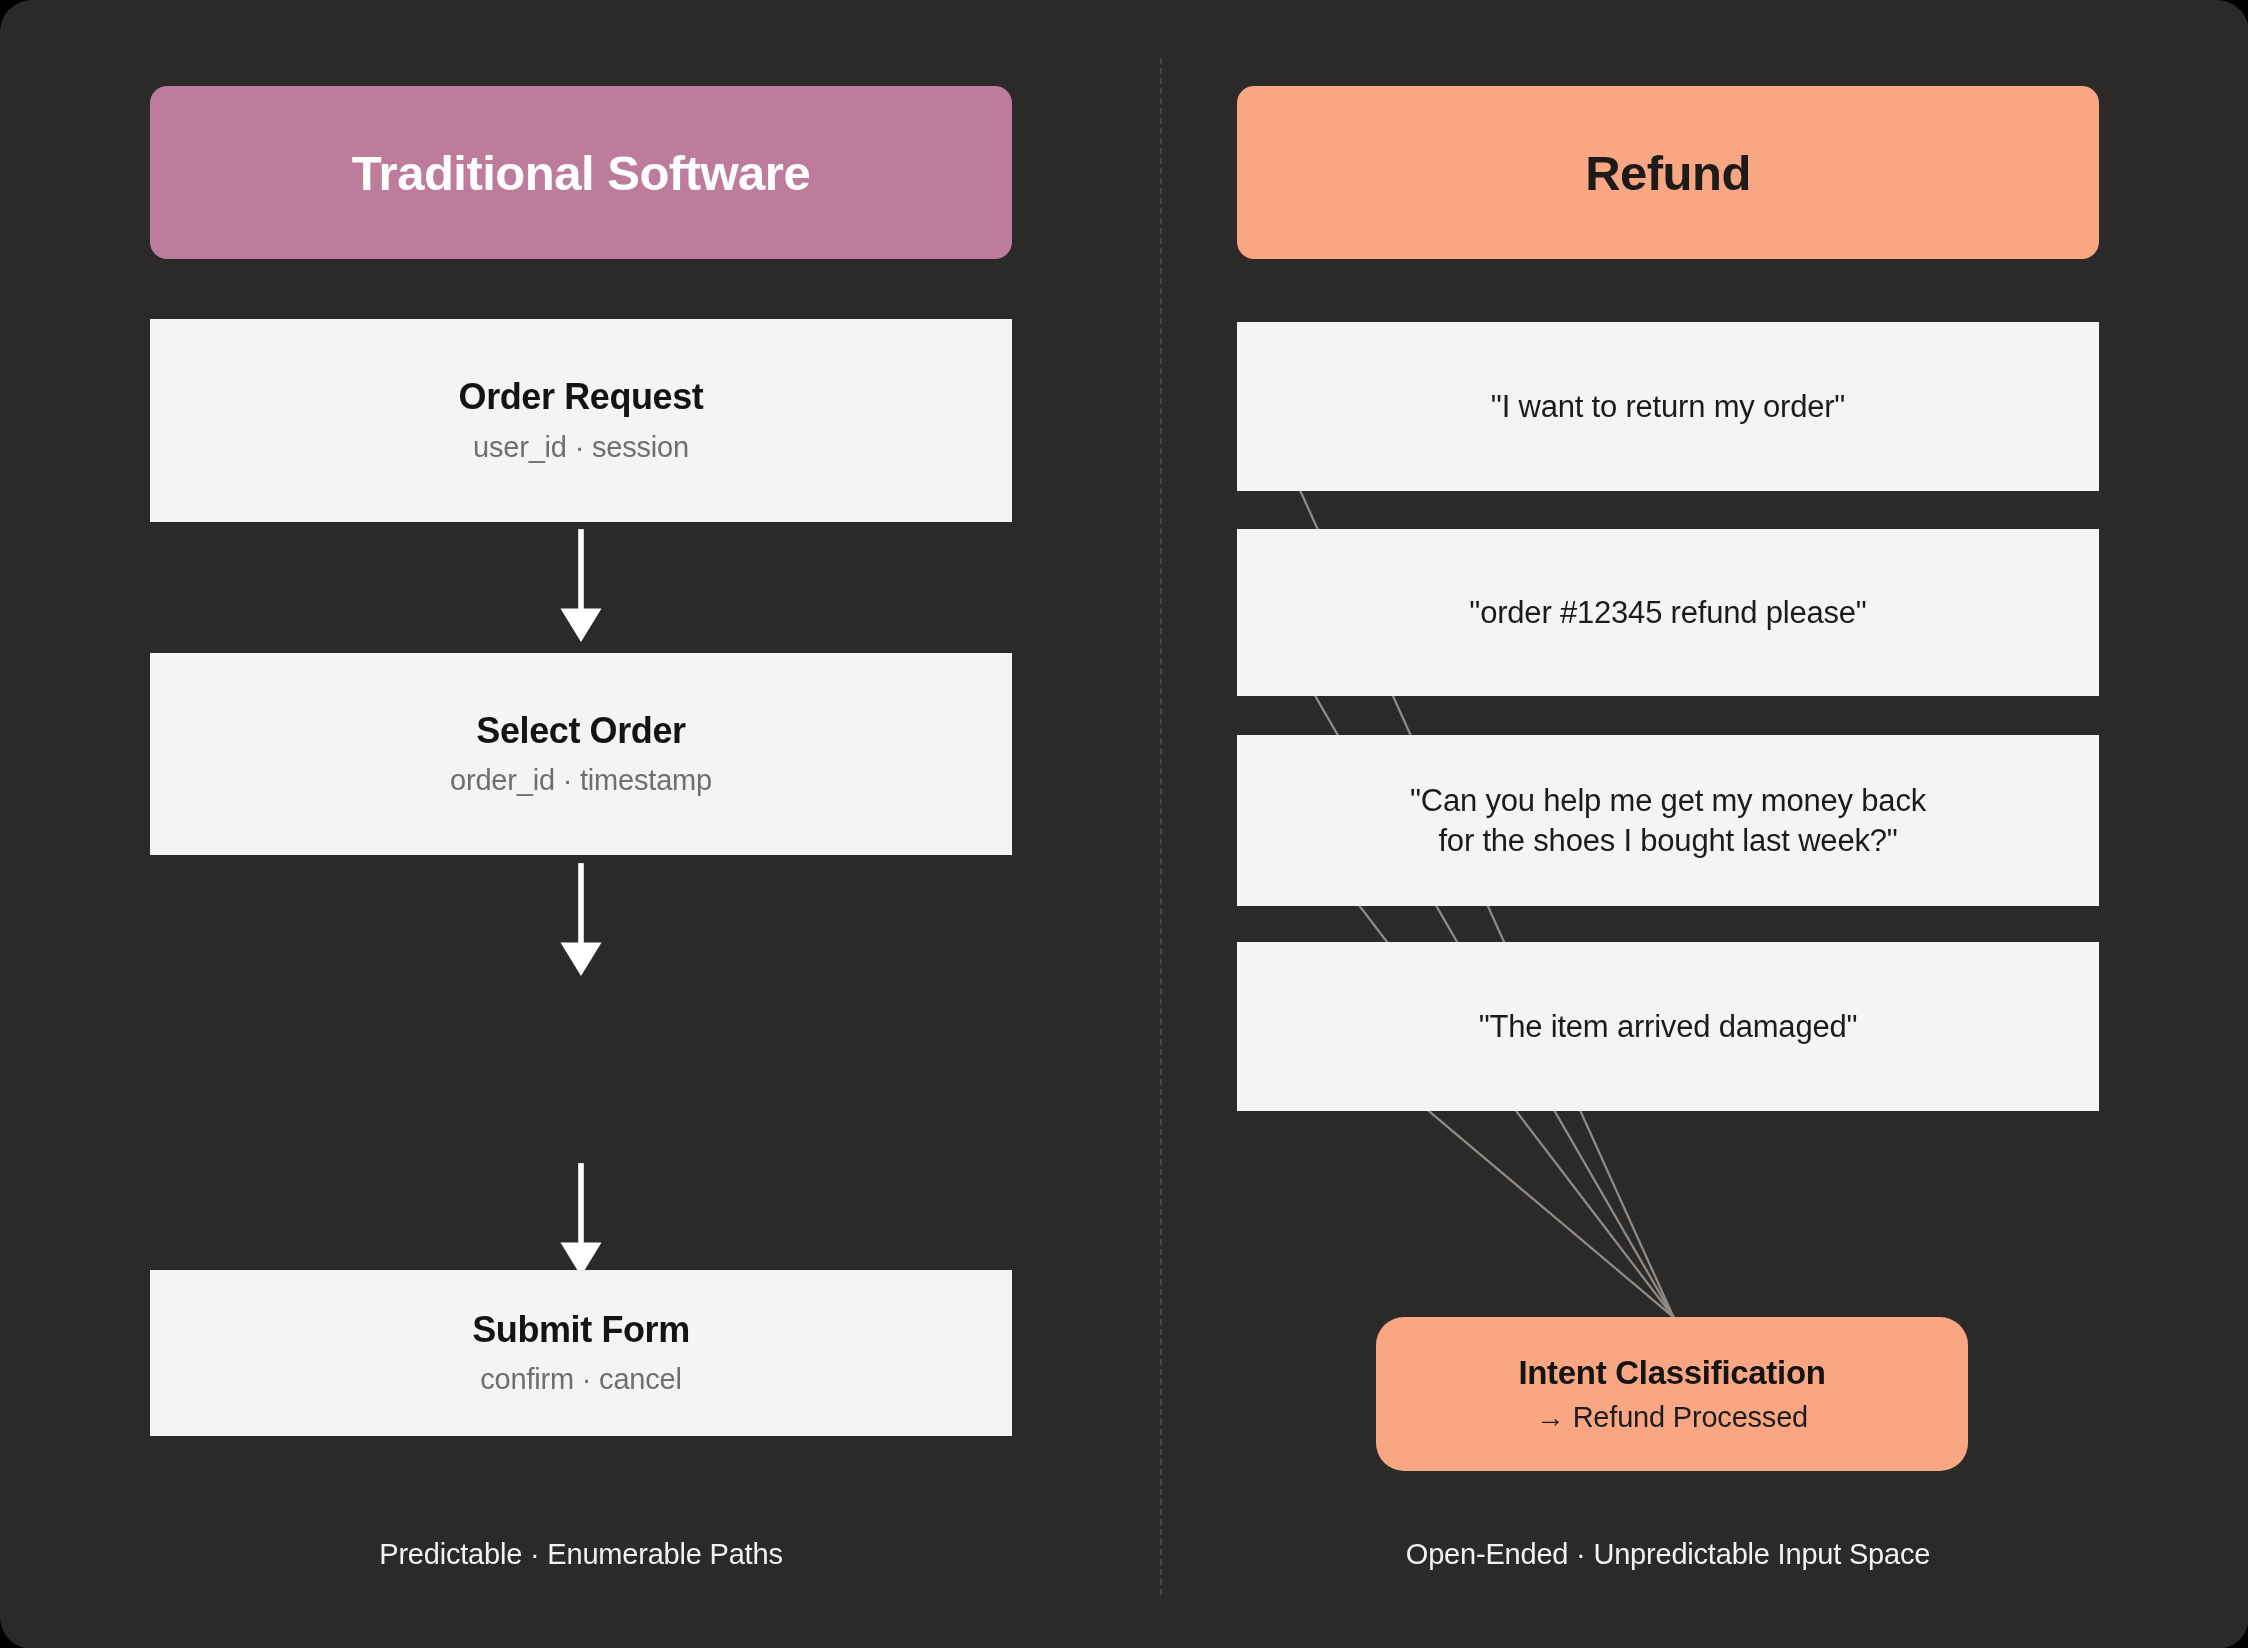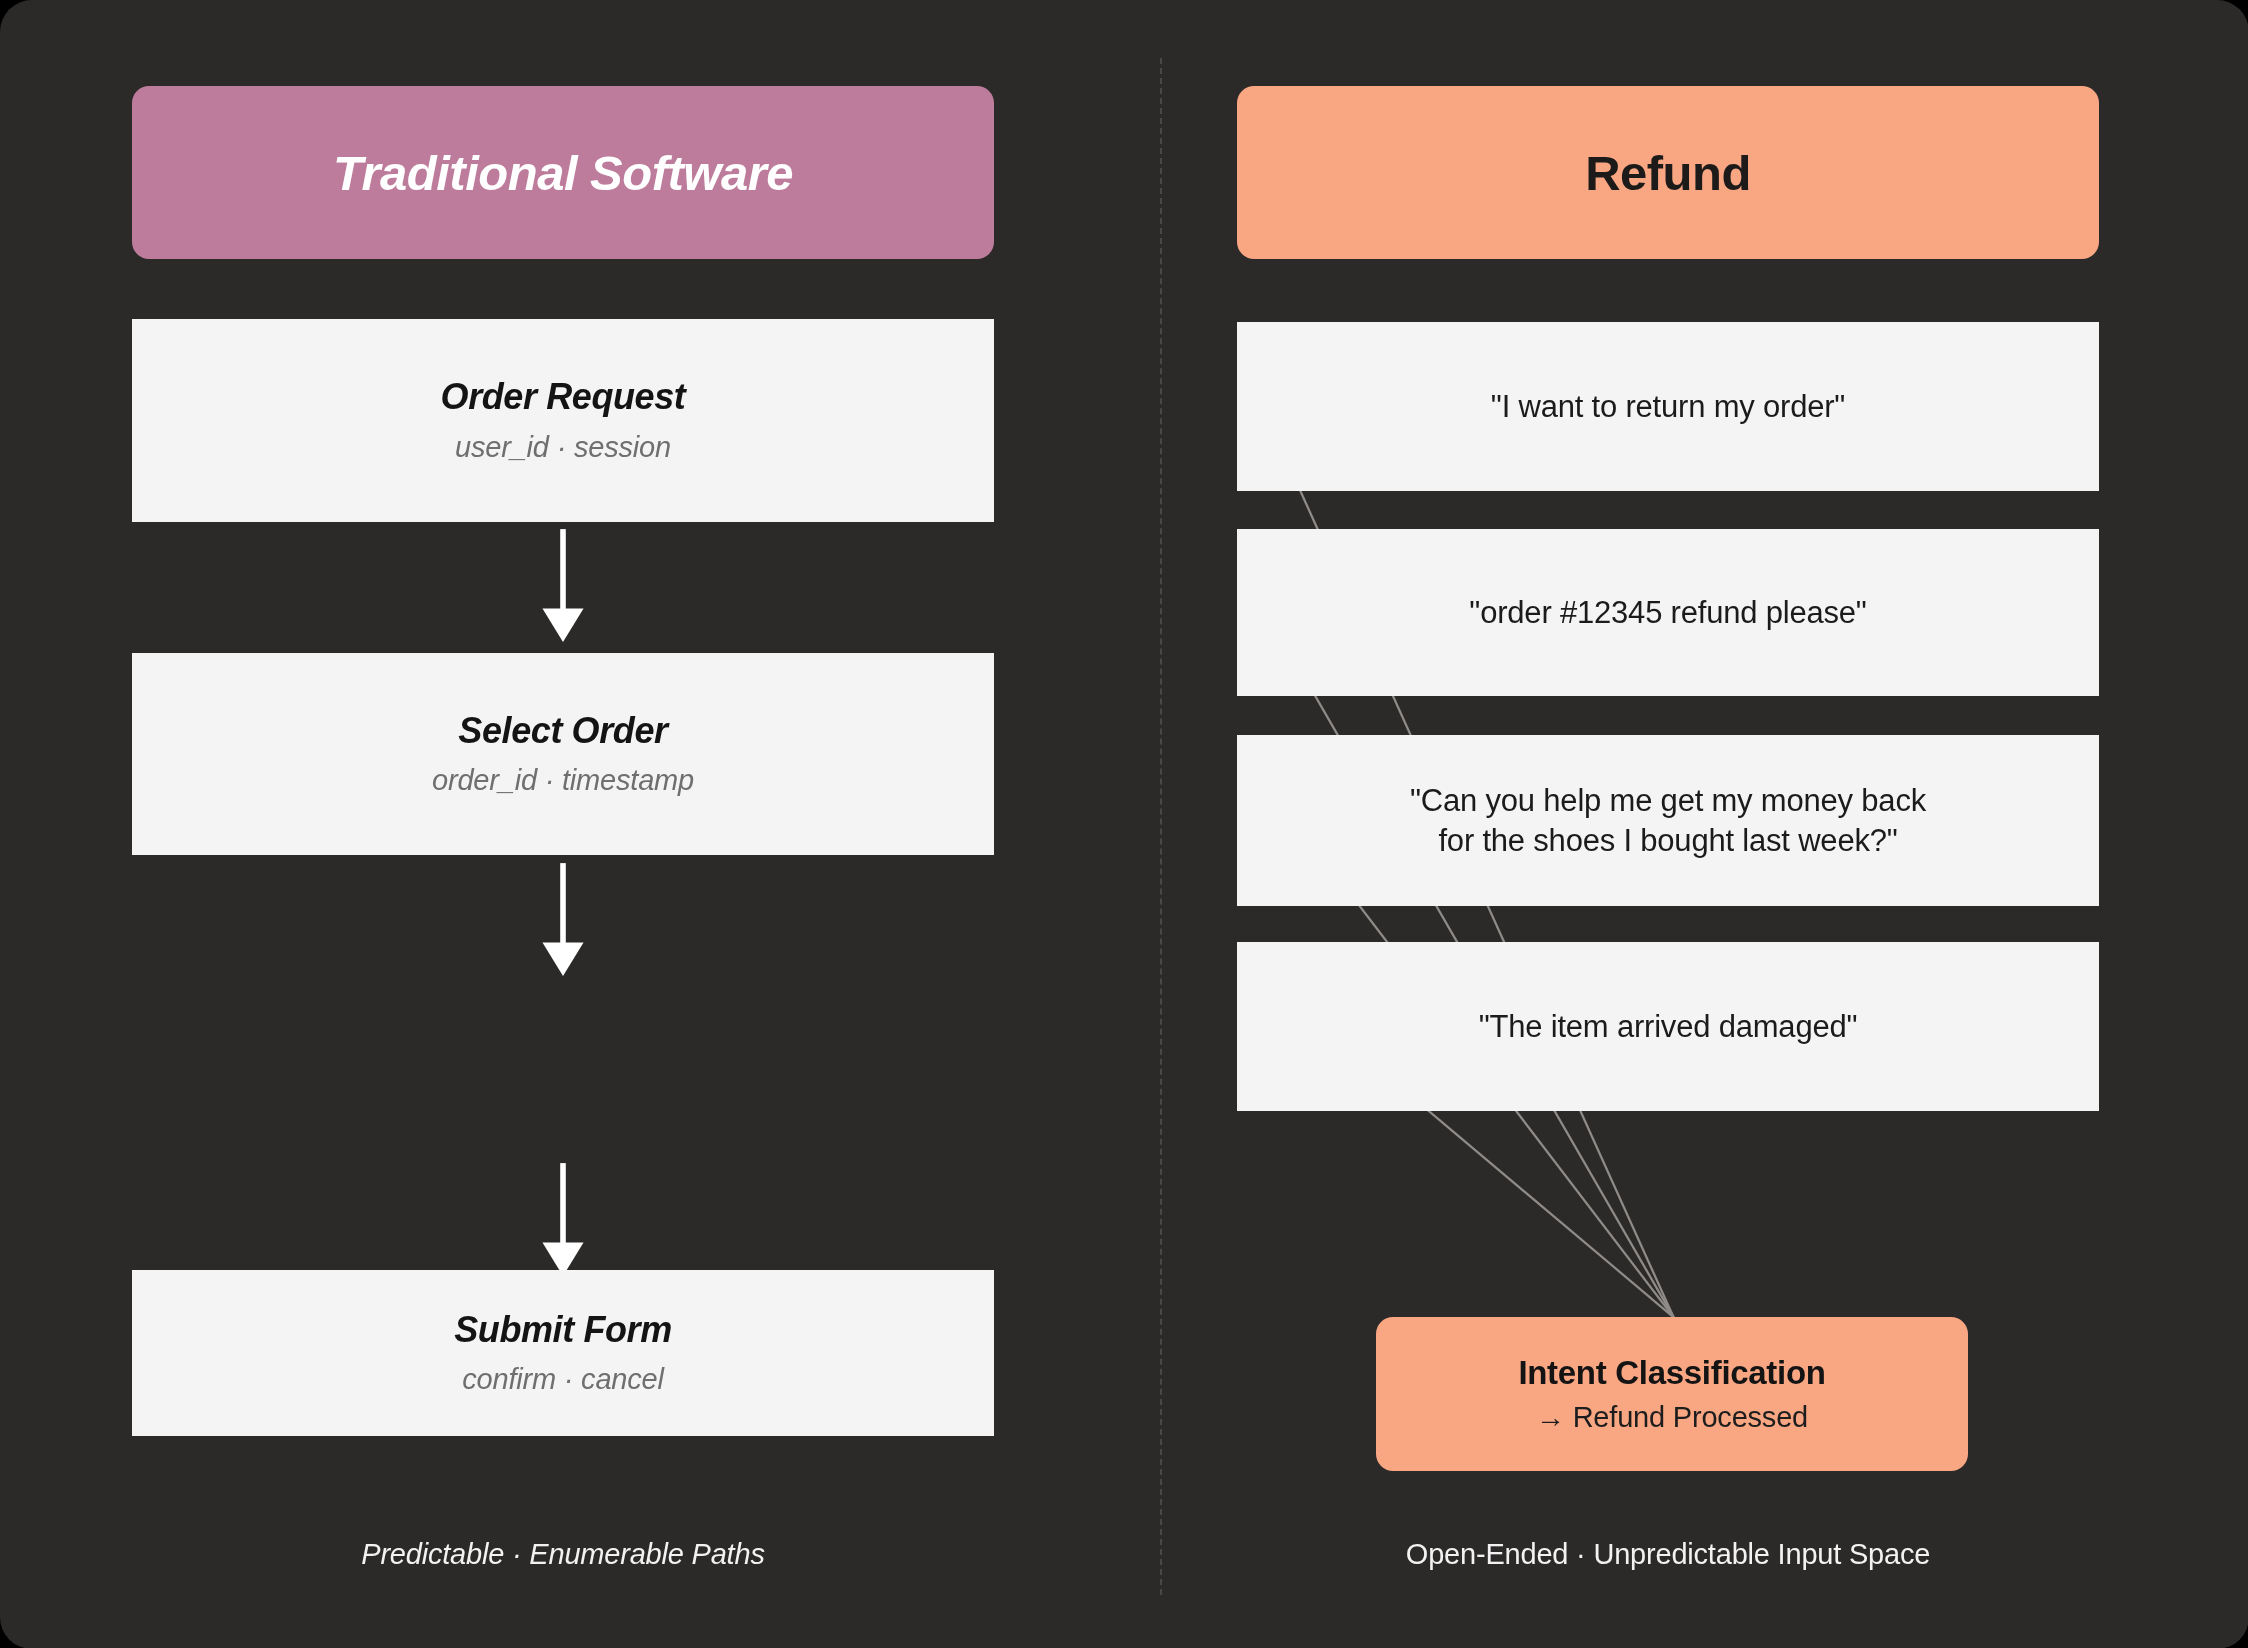--- a/index.html
+++ b/index.html
@@ -30,21 +30,21 @@
     width: 0;
     height: 1537px;
     border-left: 2.8px dashed #4a4745;
   }
   
   .column {
     position: absolute;
     top: 0;
     height: 1649px;
   }
-  .col-left  { left: 132px;  width: 862px; font-style: italic; }
+  .col-left  { left: 150px;  width: 862px; }
   .col-right { left: 1237px; width: 862px; }
 
   .header-pill {
     position: absolute;
     top: 86px;
     left: 0;
     width: 862px;
     height: 173px;
     border-radius: 17px;
     display: flex;
@@ -119,21 +119,21 @@
   }
 
   
   .intent-node {
     position: absolute;
     left: 139px;
     top: 1317px;
     width: 592px;
     height: 154px;
     background: #f9a683;
-    border-radius: 17px;
+    border-radius: 28px;
     display: flex;
     flex-direction: column;
     align-items: center;
     justify-content: center;
     z-index: 4;
     box-sizing: border-box;
   }
   .intent-title {
     font-size: 33px;
     font-weight: bold;

